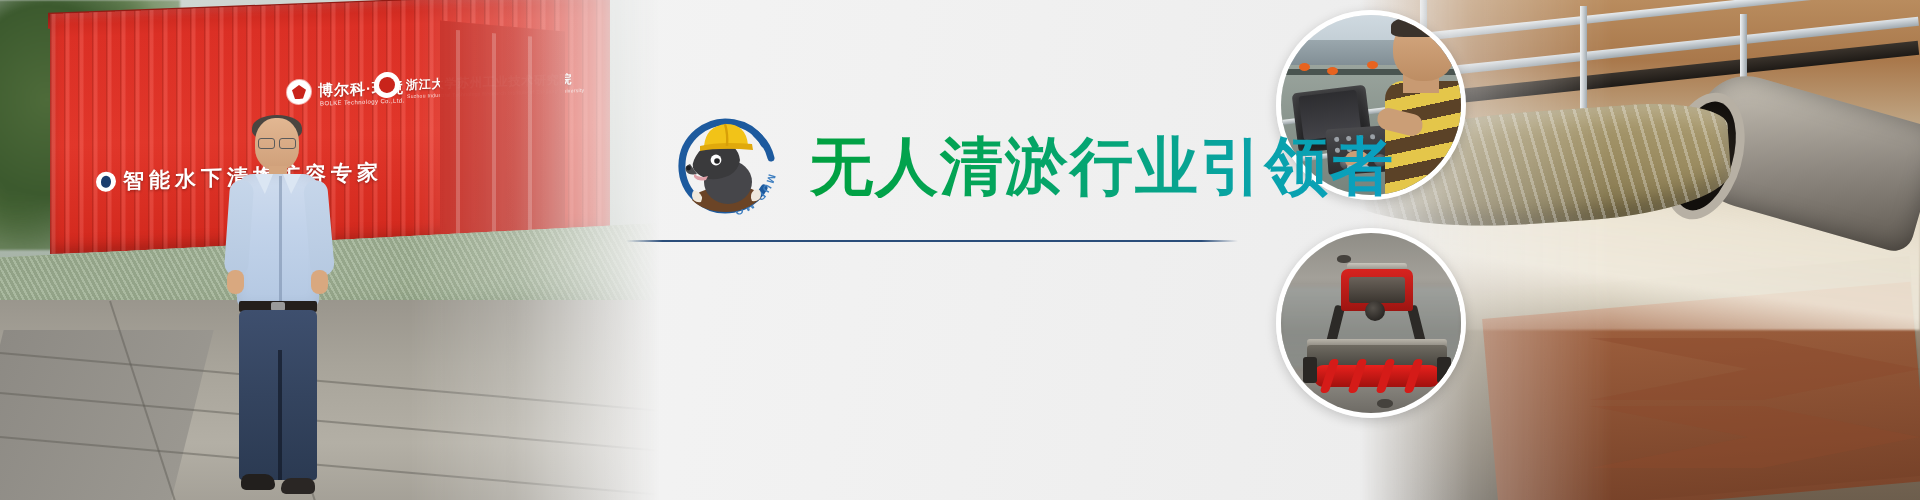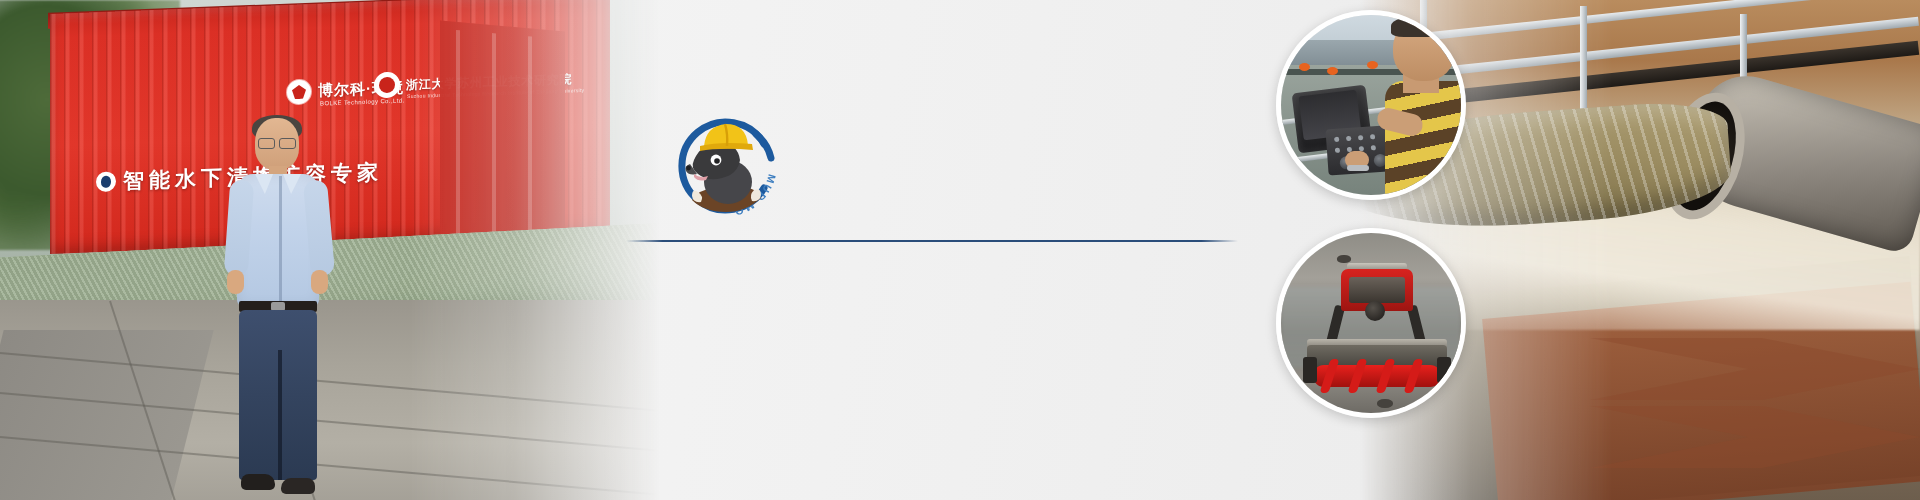--- a/index.html
+++ b/index.html
@@ -419,18 +419,19 @@
 
           <path d="M36 38 Q38 18 58 16 Q78 16 80 37 Q80 40 76 40 L40 41 Q36 41 36 38 Z" fill="#f2c318"></path>
           <path d="M32 38 Q52 33 84 36 L85 42 Q52 39 32 43 Z" fill="#e0a90c"></path>
           <path d="M57 16 Q60 26 59 38" stroke="#d79f08" stroke-width="2.4" fill="none"></path>
 
           <path d="M30 84 Q24 80 24 88 Q25 95 33 94 Q36 88 30 84 Z" fill="#f0e9dc"></path>
           <path d="M86 82 Q93 79 93 87 Q92 94 84 93 Q81 87 86 82 Z" fill="#f0e9dc"></path>
         </svg>
       </div>
 
+      <div class="headline">无人清淤行业引领者</div>
     </div>
 
     <div class="divider"></div>
   </div>
 
 </div>
 
 </body></html>

